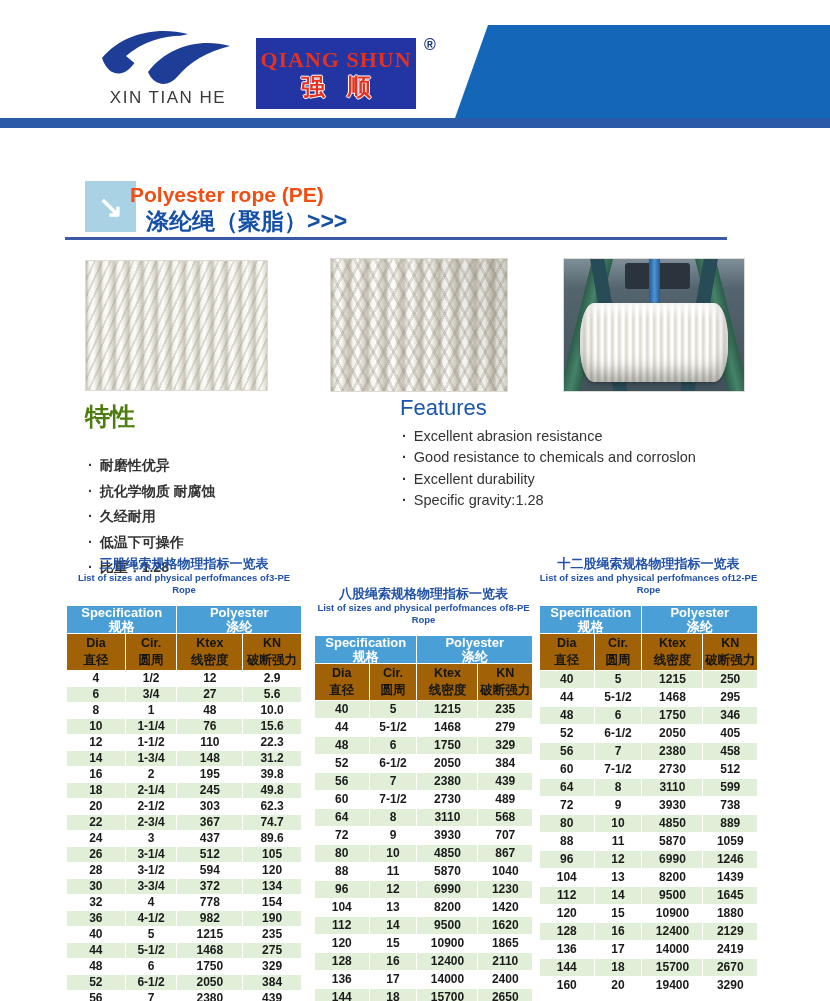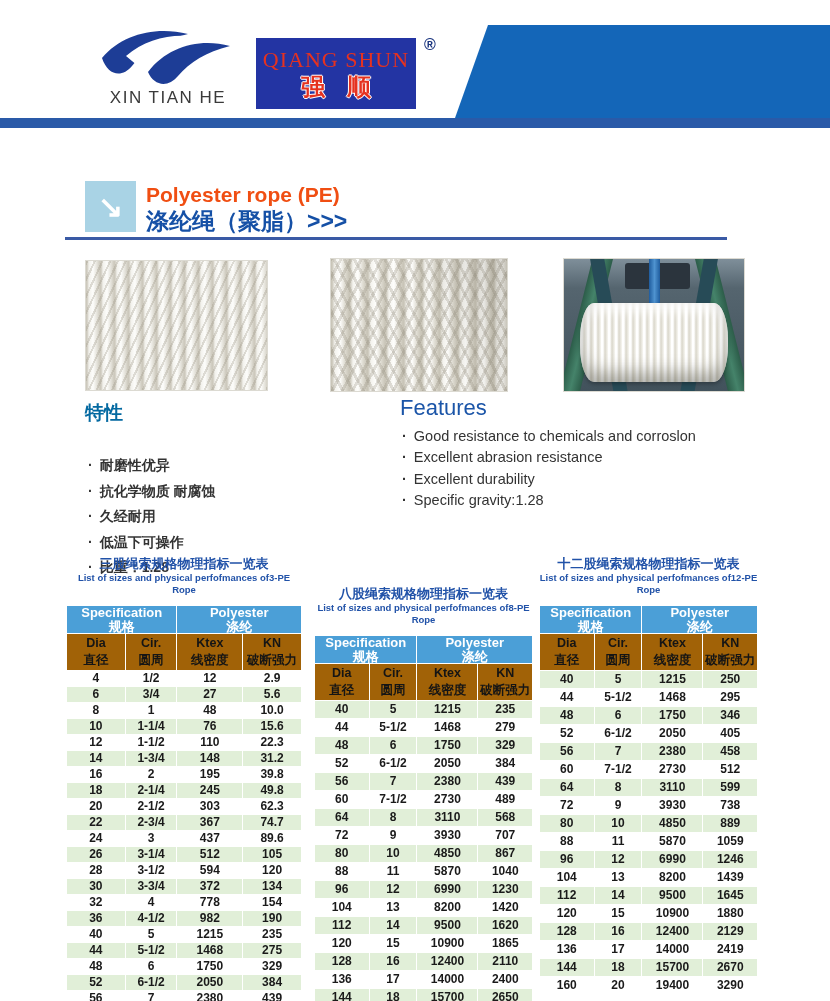--- a/index.html
+++ b/index.html
@@ -5,33 +5,33 @@
   * { margin:0; padding:0; box-sizing:border-box; }
   body { background:#888; font-family:"Liberation Sans", sans-serif; }
   .page { position:relative; width:830px; height:1001px; background:#fff; margin:0 auto; overflow:hidden; }
 
   
   .logo-swoosh { position:absolute; left:96px; top:26px; width:144px; height:62px; }
   .company-name { position:absolute; left:90px; top:88px; width:156px; text-align:center;
     font-size:17px; color:#3a3a3a; letter-spacing:1.5px; font-weight:400; }
   .brand-box { position:absolute; left:256px; top:38px; width:160px; height:71px;
     background:#2334a3; display:flex; flex-direction:column; align-items:center; justify-content:center; }
-  .brand-en { color:#e53220; font-family:"Liberation Serif", serif; font-size:22px; font-weight:400; letter-spacing:1px; line-height:26px; }
+  .brand-en { color:#e53220; font-family:"Liberation Serif", serif; font-size:22px; font-weight:700; letter-spacing:1px; line-height:26px; }
   .brand-cn { color:#e53220; font-size:24px; font-weight:700; line-height:28px; letter-spacing:22px; text-indent:22px;
     text-shadow:-1px 0 0 #fff, 1px 0 0 #fff, 0 -1px 0 #fff, 0 1px 0 #fff; }
   .reg-mark { position:absolute; left:424px; top:36px; font-size:16px; color:#16317d; font-weight:700; }
   .header-diagonal { position:absolute; left:0; top:0; width:830px; height:118px; background:#1466b8;
     clip-path:polygon(488px 25px, 830px 25px, 830px 118px, 455px 118px); }
   .header-bar { position:absolute; left:0; top:118px; width:830px; height:10px; background:#2a5aa8; }
 
   
   .title-arrow-box { position:absolute; left:85px; top:181px; width:51px; height:51px; background:#a9d3e5;
     display:flex; align-items:center; justify-content:center; }
   .title-arrow-box span { color:#fff; font-size:30px; font-weight:700; line-height:1; }
-  .title-en { position:absolute; left:146px; top:183px; font-size:21px; font-weight:700; color:#f04e12; }
+  .title-en { position:absolute; left:130px; top:183px; font-size:21px; font-weight:700; color:#f04e12; }
   .title-cn { position:absolute; left:146px; top:206px; font-size:23px; font-weight:700; color:#1550a6; }
   .title-underline { position:absolute; left:65px; top:237px; width:662px; height:3px; background:#3a5aa5; }
 
   
   .photo { position:absolute; top:260px; height:131px; border:1px solid #dcdad2; overflow:hidden; }
   .photo1 { left:85px; width:183px;
     background:
       repeating-linear-gradient(115deg, rgba(158,152,136,.32) 0 2px, rgba(255,255,255,0) 2px 7px),
       repeating-linear-gradient(90deg, #cdc9bd 0 1px, #f2f1ec 3px, #fdfdfb 7px, #e4e2da 11px, #cdc9bd 14px); }
   .photo2 { left:330px; top:258px; height:134px; width:178px;
@@ -47,21 +47,21 @@
   .p3-strut.l2 { left:38px; transform:rotate(-10deg); background:#274b57; width:14px; }
   .p3-strut.r1 { right:12px; transform:rotate(-14deg); }
   .p3-strut.r2 { right:38px; transform:rotate(10deg); background:#274b57; width:14px; }
   .p3-machinery { position:absolute; left:34%; top:4px; width:36%; height:26px; background:#2b343d; border-radius:3px; }
   .p3-post { position:absolute; left:47%; top:0; width:11px; height:46px; background:linear-gradient(90deg,#1f5c9e,#4f93d0,#1f5c9e); }
   .p3-spool { position:absolute; left:9%; top:33%; width:82%; height:60%; border-radius:14px / 46%;
     background:repeating-linear-gradient(90deg, #ffffff 0 2px, #d9d6ca 4px, #f8f7f2 7px);
     box-shadow:inset 0 -10px 16px rgba(40,40,30,.35), inset 0 8px 12px rgba(255,255,255,.85), 0 2px 4px rgba(0,0,0,.3); }
 
   
-  .feat-cn-head { position:absolute; left:85px; top:400px; font-size:19px; font-weight:700; color:#0369a1;text-align:center; }
+  .feat-cn-head { position:absolute; left:85px; top:400px; font-size:25px; font-weight:700; color:#4d7c0f;text-align:center; }
   .feat-en-head { position:absolute; left:400px; top:395px; font-size:22px; font-weight:400; color:#1b55a8; }
   ul.feat-list { position:absolute; list-style:none; color:#333; }
   ul.feat-list li::before { content:"·"; font-weight:700; margin-right:7px; }
   .feat-cn-list { left:88px; top:453px; font-size:14px; font-weight:700; }
   .feat-cn-list li { line-height:25.5px; }
   .feat-en-list { left:402px; top:426px; font-size:14.5px; }
   .feat-en-list li { line-height:21.4px; }
 
   
   .tgroup { position:absolute; top:556px; }
@@ -125,22 +125,22 @@
   <div class="feat-cn-head">特性</div>
   <ul class="feat-list feat-cn-list">
       <li>耐磨性优异</li>
       <li>抗化学物质 耐腐蚀</li>
       <li>久经耐用</li>
       <li>低温下可操作</li>
       <li>比重：1.28</li>
     </ul>
   <div class="feat-en-head">Features</div>
   <ul class="feat-list feat-en-list">
+      <li>Excellent abrasion resistance</li>
       <li>Good resistance to chemicals and corroslon</li>
-      <li>Excellent abrasion resistance</li>
       <li>Excellent durability</li>
       <li>Specific gravity:1.28</li>
     </ul>
 
   <div class="tgroup g1">
     <div class="ttitle-cn">三股绳索规格物理指标一览表</div>
     <div class="ttitle-en">List of sizes and physical perfofmances of3-PE Rope</div>
     <table class="spec t-compact start-white">
       <colgroup>
           <col style="width:25%">

